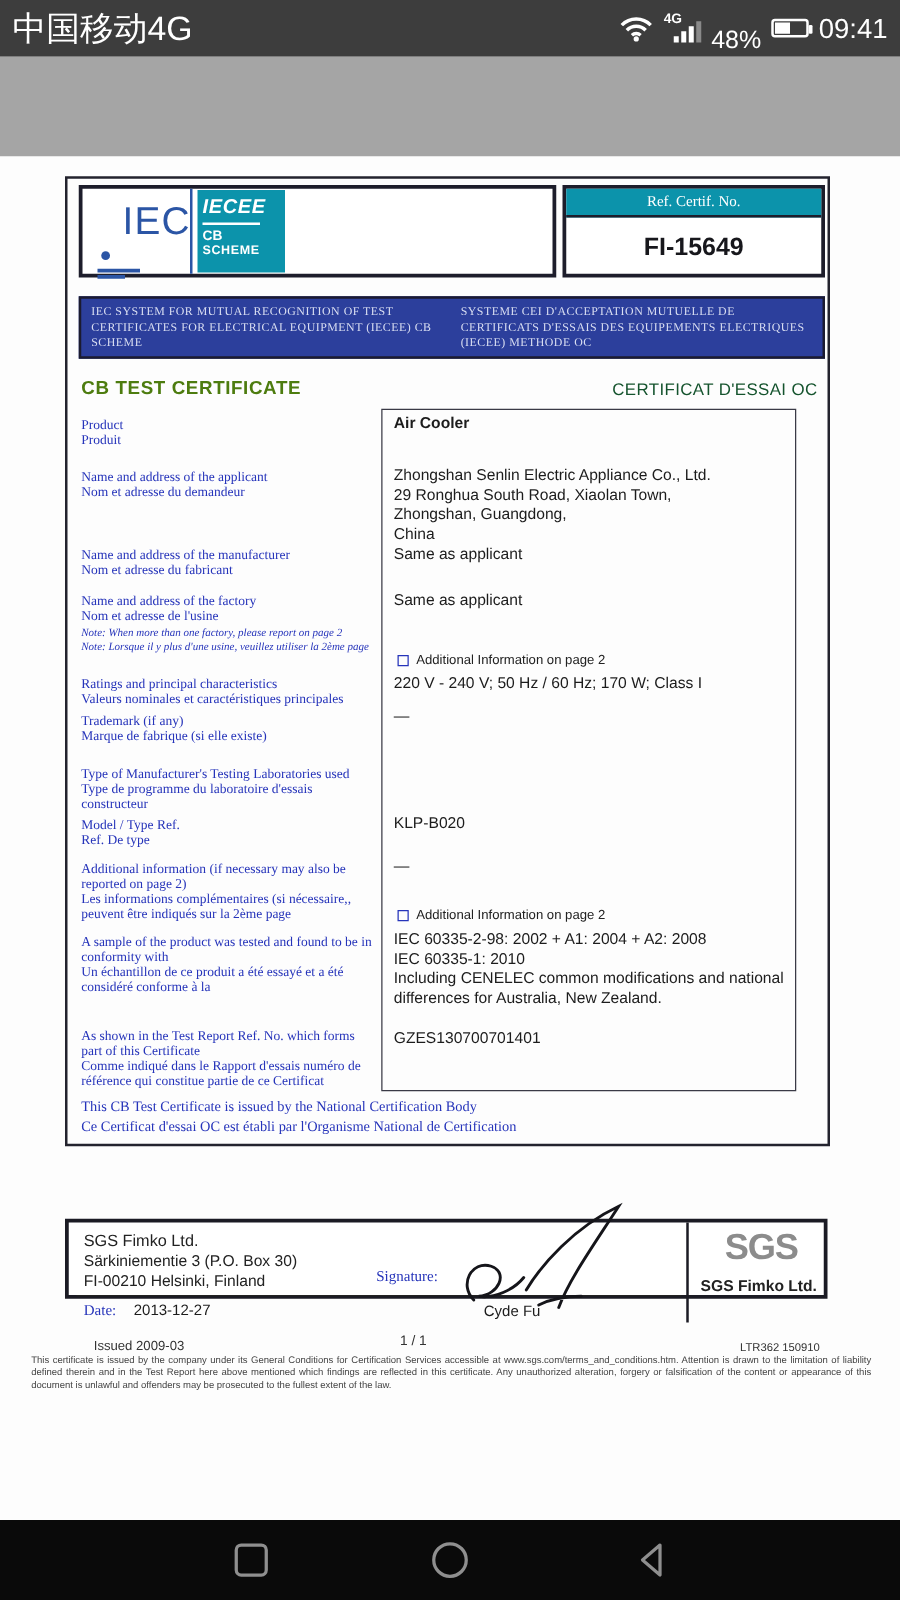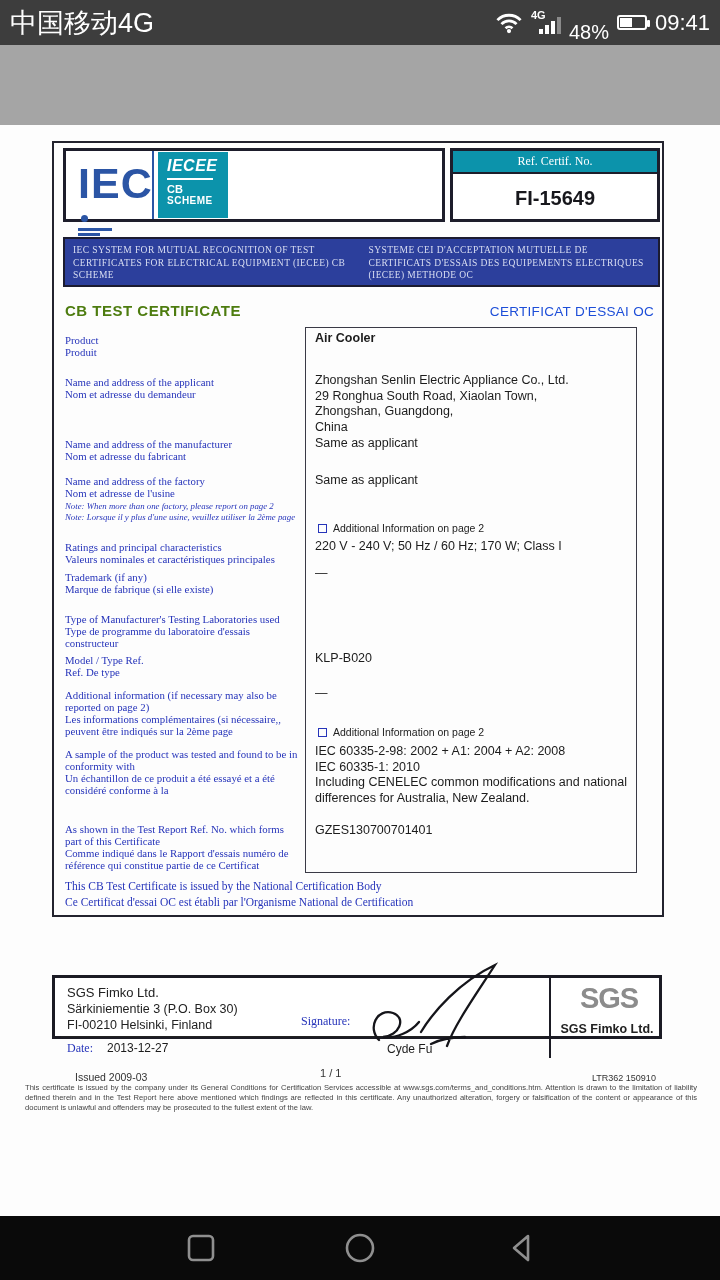--- a/index.html
+++ b/index.html
@@ -33,40 +33,40 @@
 
   
   .viewer { position: absolute; top: 45px; left: 0; width: 720px; height: 1171px; background: #a5a5a5; }
   .document { position: absolute; top: 80px; left: 0; width: 720px; height: 1091px; background: #fdfdfd; color: #1f1f1f; }
 
   
   .cert-main { position: absolute; left: 52px; top: 16px; width: 612px; height: 776px; border: 2px solid #23232e; }
 
   .hdr-left { position: absolute; left: 63px; top: 23px; width: 382px; height: 74px; border: 3px solid #1d1d2b; background: #fff; }
   .iec-logo { position: absolute; left: 12px; top: 8px; width: 78px; }
-  .iec-text { color: #2b55a5; font-weight: bold; font-size: 43px; letter-spacing: 1px; }
+  .iec-text { color: #2b55a5; font-weight: normal; font-size: 31px; letter-spacing: 1px; margin-left: 20px; }
   .iec-dot { display: inline-block; width: 7px; height: 7px; background: #2b55a5; border-radius: 50%; margin-left: 3px; }
   .iec-line { height: 3px; background: #2b55a5; margin-top: 2px; }
   .iec-line.l1 { width: 34px; } .iec-line.l2 { width: 22px; }
   .iec-divider { position: absolute; left: 86px; top: 0; width: 2px; height: 68px; background: #2b55a5; }
-  .iecee-box { position: absolute; left: 92px; top: 1px; width: 70px; height: 66px; background: #0c93ab; color: #fff; padding: 5px 9px; }
+  .iecee-box { position: absolute; left: 92px; top: 1px; width: 70px; height: 66px; background: #0c93ab; color: #fff; padding: 5px 4px; }
   .iecee-t { font-style: italic; font-weight: bold; font-size: 16px; letter-spacing: 0.5px; }
   .iecee-rule { height: 2px; background: #fff; width: 46px; margin: 3px 0 3px 0; }
   .cb-t { font-weight: bold; font-size: 11px; line-height: 12px; }
   .scheme-t { font-weight: bold; font-size: 10px; line-height: 11px; letter-spacing: 0.5px; }
 
   .hdr-right { position: absolute; left: 450px; top: 23px; width: 210px; height: 74px; border: 3px solid #1d1d2b; background: #fff; }
   .ref-bar { background: #0c93ab; color: #fff; font-family: "Liberation Serif", serif; font-size: 12px; text-align: center; padding: 3px 0; border-bottom: 2px solid #1d1d2b; }
   .ref-no { text-align: center; font-weight: bold; font-size: 20px; padding-top: 13px; color: #17171c; }
 
   .banner { position: absolute; left: 63px; top: 112px; width: 597px; height: 50px; background: #2c3f9c; border: 2px solid #1b1b30; color: #d9def2; display: flex; padding: 5px 8px; gap: 14px; }
   .banner > div { width: 50%; font-family: "Liberation Serif", serif; font-size: 9.5px; line-height: 12.5px; letter-spacing: 0.4px; }
 
   .title-en { position: absolute; left: 65px; top: 177px; color: #4d7c0f; font-weight: bold; font-size: 15px; letter-spacing: 0.5px; }
-  .title-fr { position: absolute; right: 66px; top: 179px; color: #1d4ed8; font-size: 13.5px; letter-spacing: 0.3px; }
+  .title-fr { position: absolute; right: 66px; top: 179px; color: #14532d; font-size: 13.5px; letter-spacing: 0.3px; }
 
   .value-box { position: absolute; left: 305px; top: 202px; width: 332px; height: 546px; border: 1px solid #3a3a46; }
 
   .lbl { position: absolute; left: 65px; width: 236px; color: #2634ba; font-family: "Liberation Serif", serif; font-size: 10.8px; line-height: 12px; }
   .lbl.note { font-style: italic; font-size: 8.8px; line-height: 10.5px; }
   .val { position: absolute; left: 315px; width: 312px; font-size: 12.5px; line-height: 15.5px; white-space: pre-line; color: #1c1c1c; }
   .val.bold { font-weight: bold; }
   .cb-row { position: absolute; left: 318px; display: flex; align-items: center; gap: 6px; font-size: 10.5px; color: #222; }
   .cb-sq { display: inline-block; width: 9px; height: 9px; border: 1px solid #2634ba; }
 

